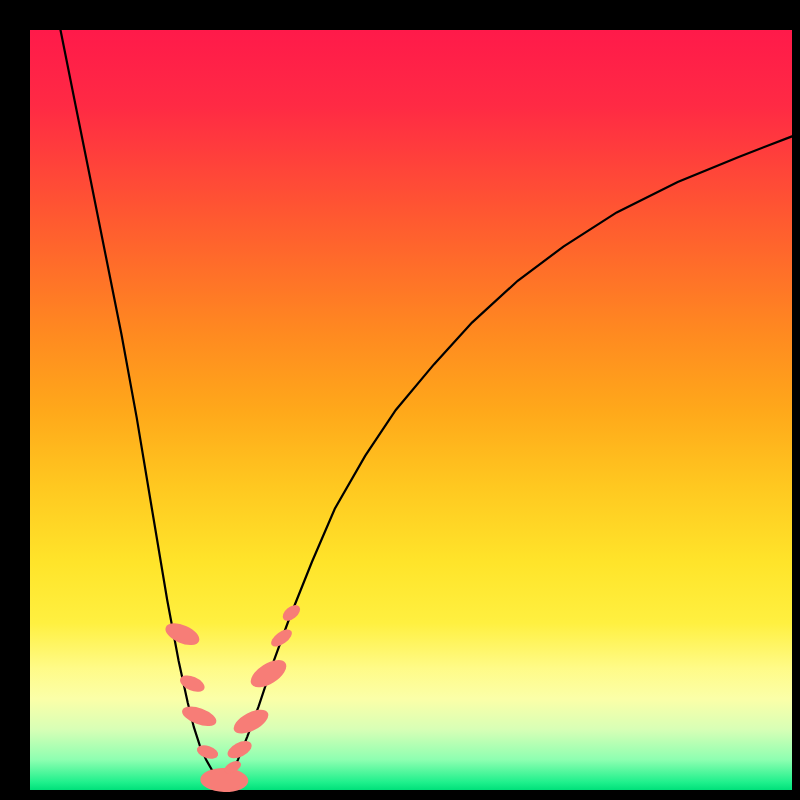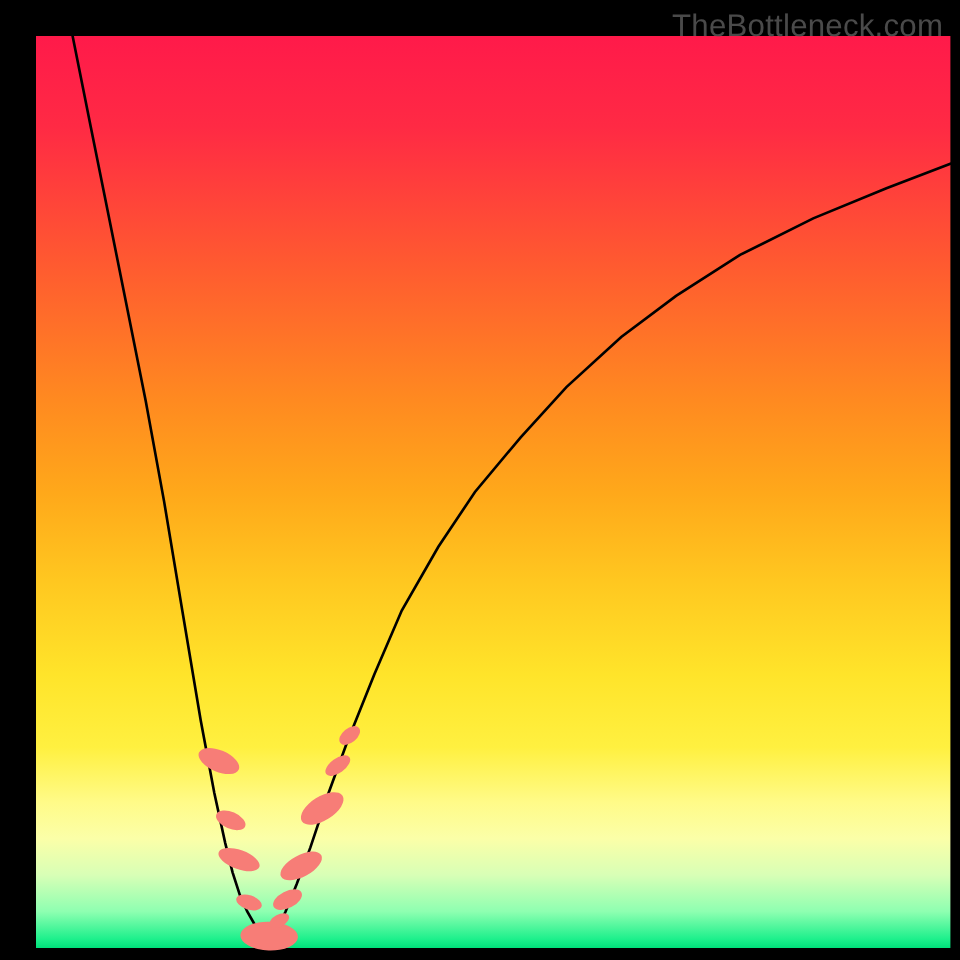--- a/index.html
+++ b/index.html
@@ -76,14 +76,13 @@
         <ellipse cx="207.5" cy="752.0" rx="6" ry="11" transform="rotate(-72 207.5 752.0)" class="bead"></ellipse>
         <ellipse cx="224.3" cy="780.1" rx="12" ry="24" transform="rotate(-88 224.3 780.1)" class="bead"></ellipse>
         <ellipse cx="232.7" cy="767.2" rx="5" ry="9" transform="rotate(62 232.7 767.2)" class="bead"></ellipse>
         <ellipse cx="239.6" cy="749.7" rx="7" ry="13" transform="rotate(63 239.6 749.7)" class="bead"></ellipse>
         <ellipse cx="251.0" cy="721.6" rx="9" ry="19" transform="rotate(62 251.0 721.6)" class="bead"></ellipse>
         <ellipse cx="268.5" cy="673.7" rx="10" ry="20" transform="rotate(58 268.5 673.7)" class="bead"></ellipse>
         <ellipse cx="281.5" cy="638.0" rx="6" ry="12" transform="rotate(54 281.5 638.0)" class="bead"></ellipse>
         <ellipse cx="291.4" cy="612.9" rx="6" ry="10" transform="rotate(51 291.4 612.9)" class="bead"></ellipse>
       </g>
   </svg>
-  <div class="watermark">TheBottleneck.com</div>
 </div>
 
 </body></html>

